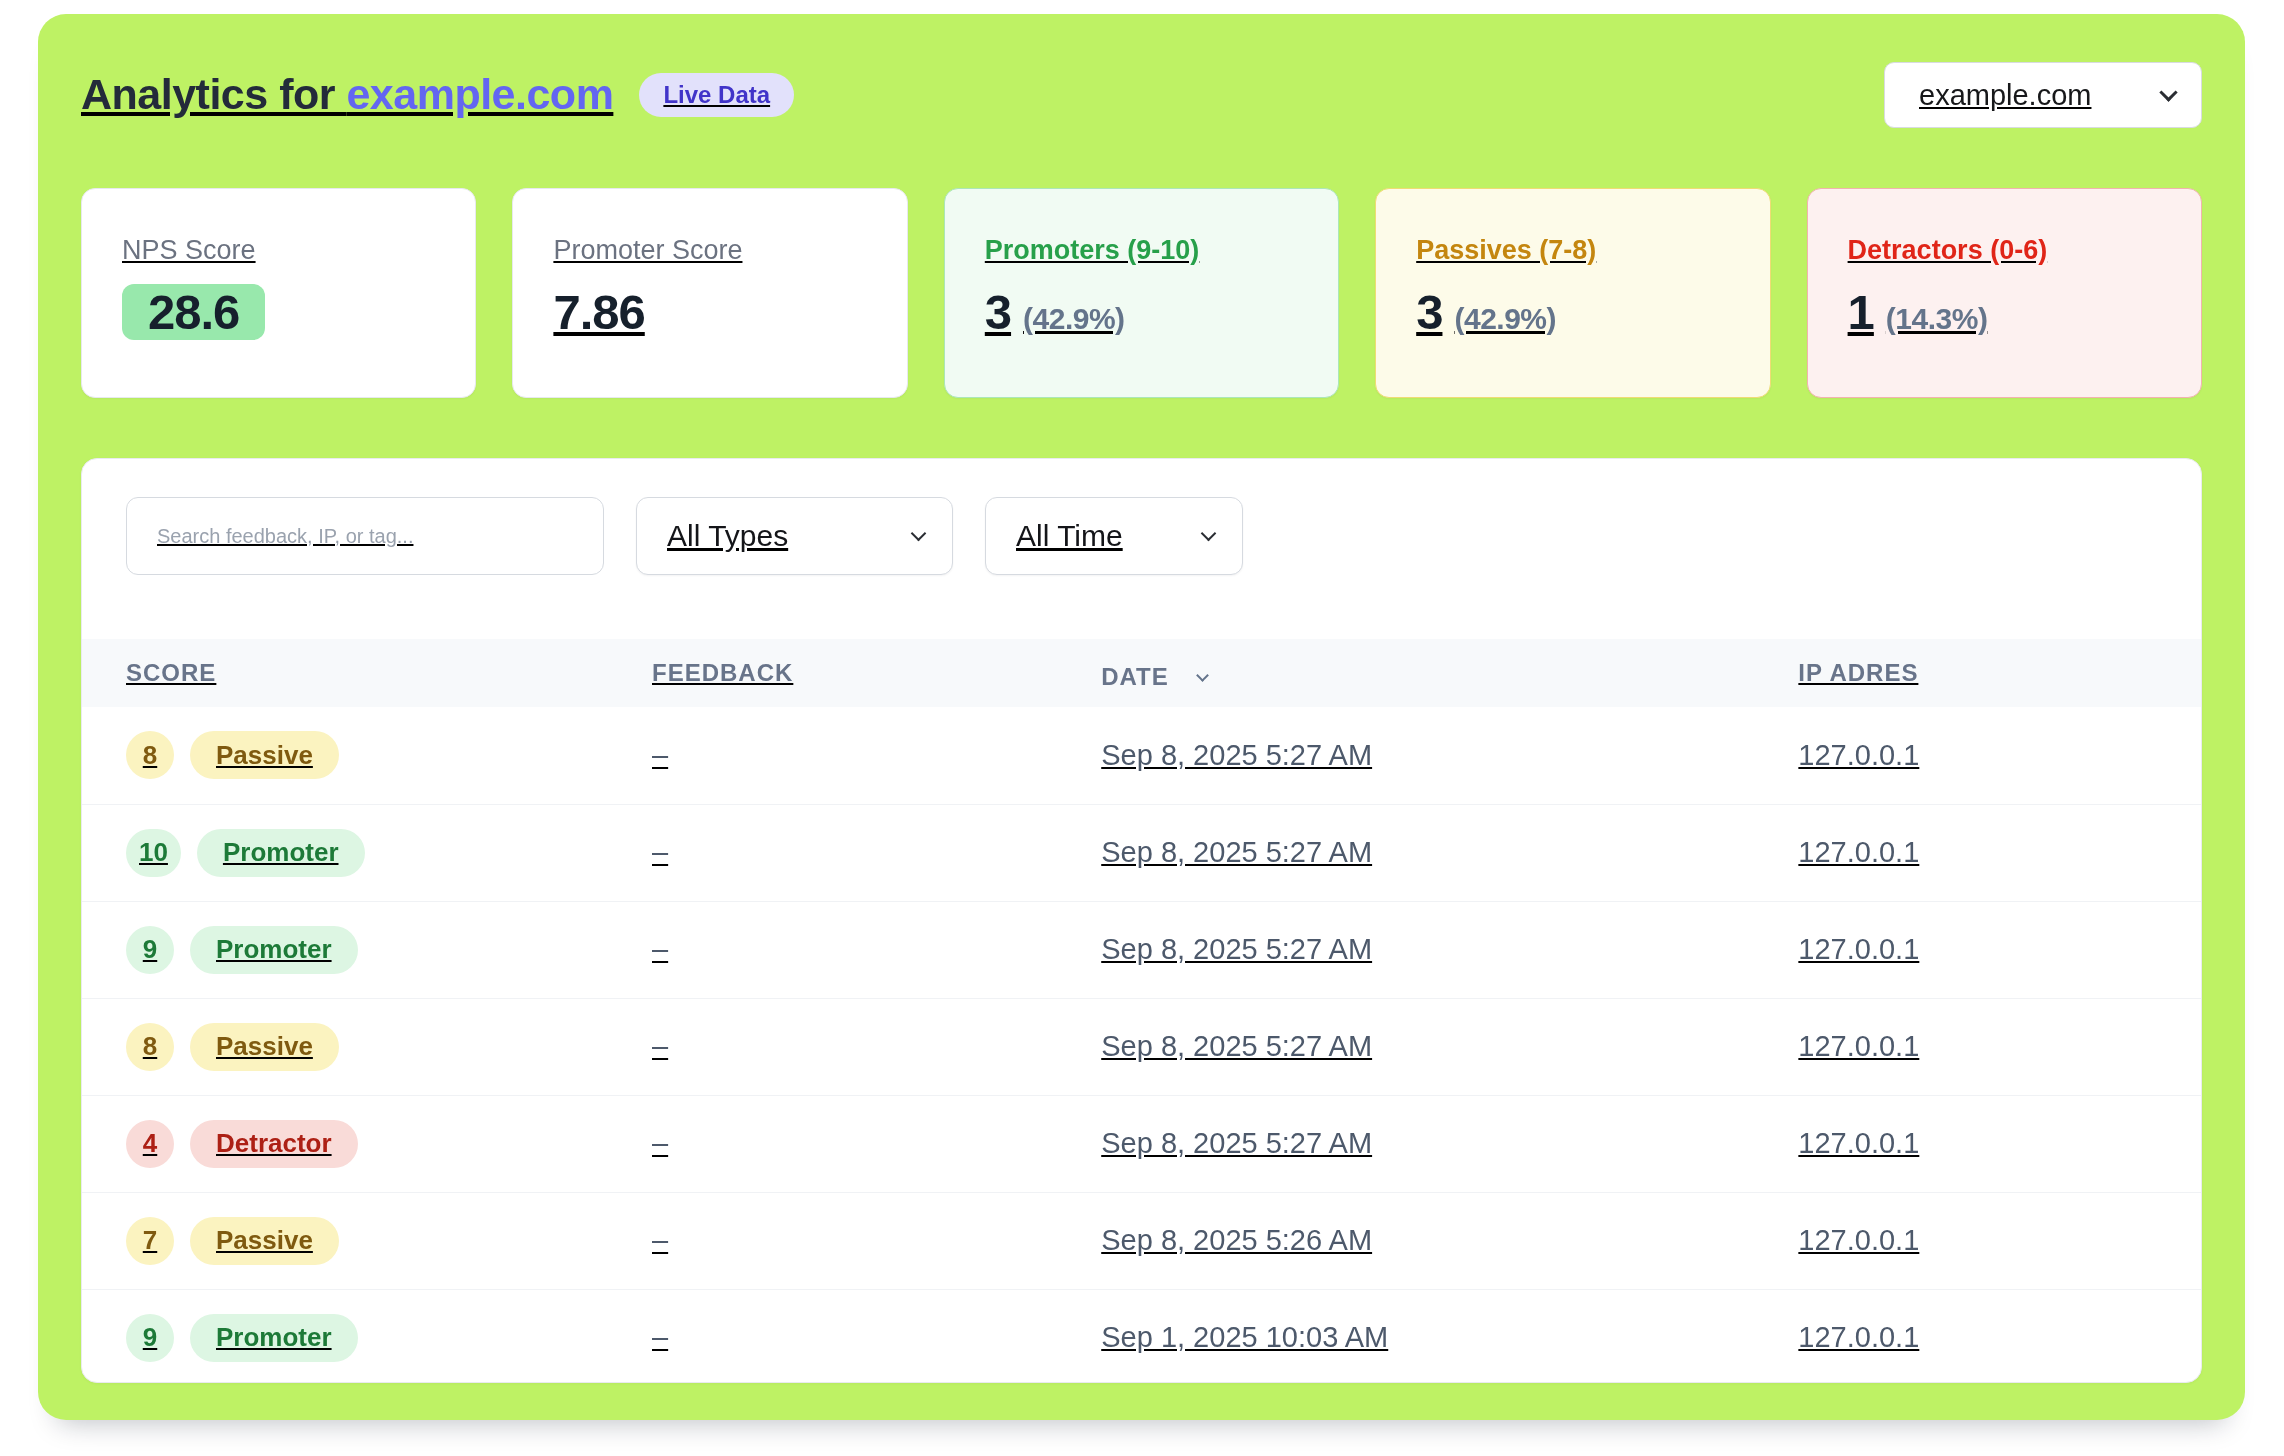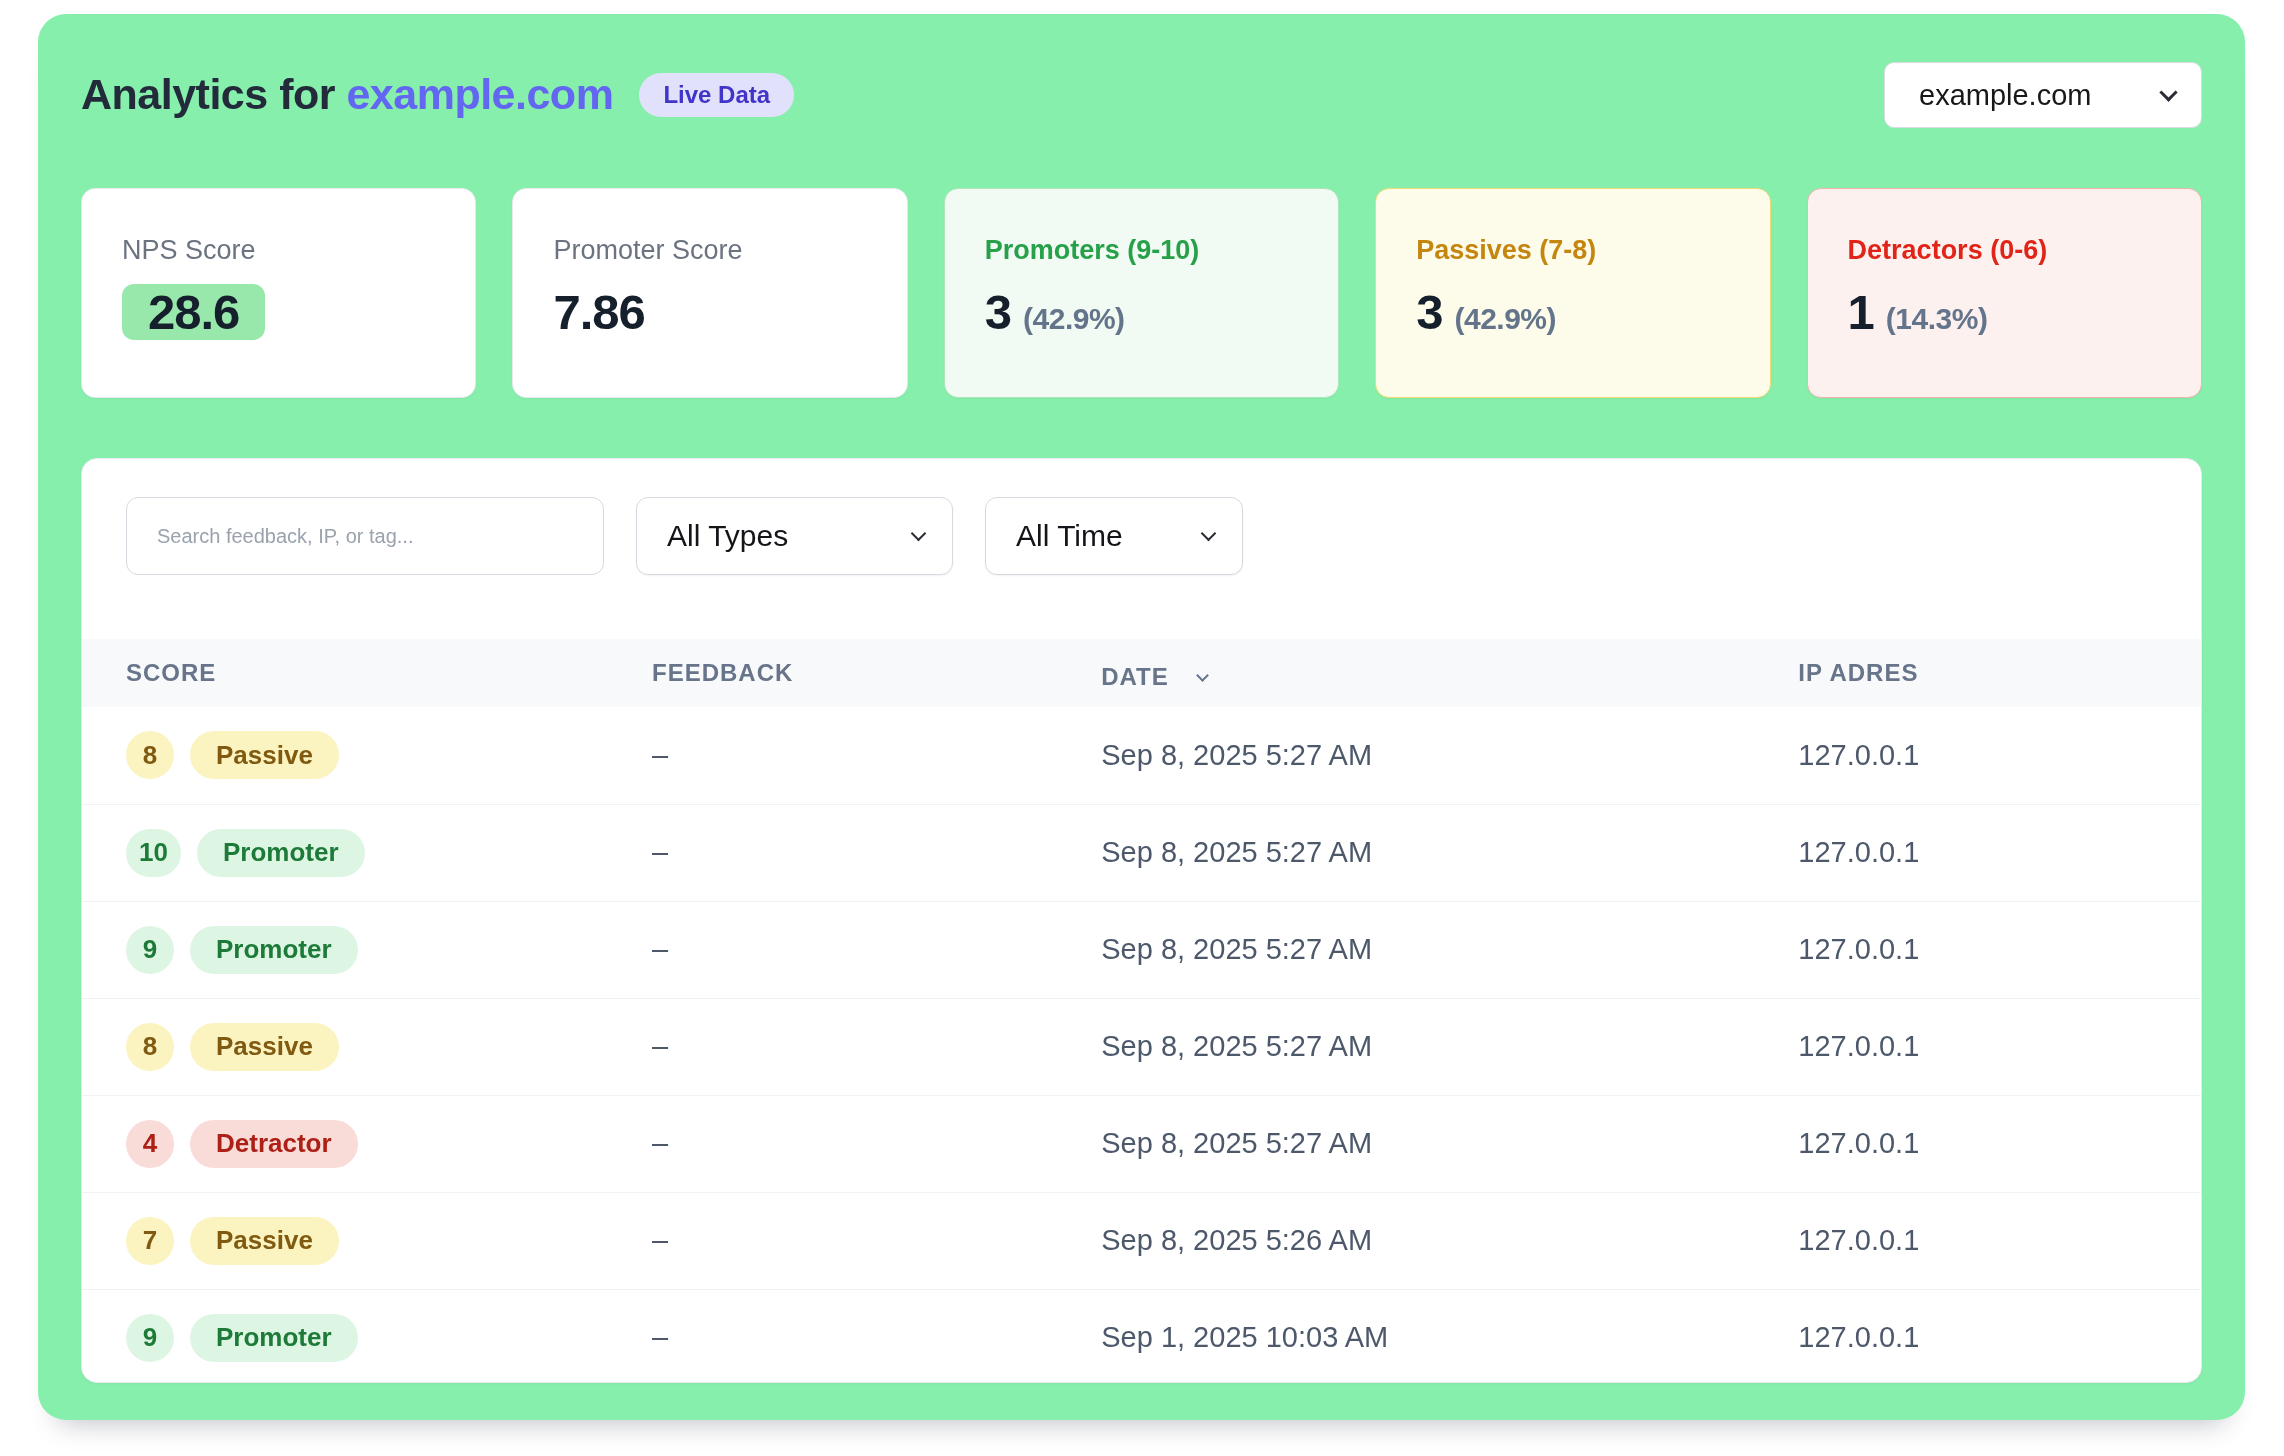--- a/index.html
+++ b/index.html
@@ -1,21 +1,22 @@
 <!DOCTYPE html>
 <html><head>
 <meta charset="utf-8">
 <style>
   * { margin: 0; padding: 0; box-sizing: border-box; }
   html, body { width: 2284px; height: 1456px; background: #ffffff; font-family: "Liberation Sans", sans-serif; overflow: hidden; }
 
   .panel {
     position: absolute; left: 38px; top: 14px; width: 2207px; height: 1406px;
-    background: #86efac; border-radius: 28px; padding: 48px 43px 0 43px;
+    background: #bef264; border-radius: 28px; padding: 48px 43px 0 43px;
     box-shadow: 0 22px 28px -20px rgba(15, 23, 42, 0.28);
+    text-decoration: underline;
   }
 
   
   .header-row { display: flex; align-items: flex-start; justify-content: space-between; }
   .title-group { display: flex; align-items: center; gap: 26px; padding-top: 8px; }
   .page-title { font-size: 43px; font-weight: 700; color: #232b3a; letter-spacing: -0.5px; }
   .page-title .domain { color: #6366f1; }
   .live-badge {
     background: #e2e1fb; color: #4134c9; font-size: 24px; font-weight: 700;
     padding: 10px 24px; border-radius: 999px; line-height: 1;

